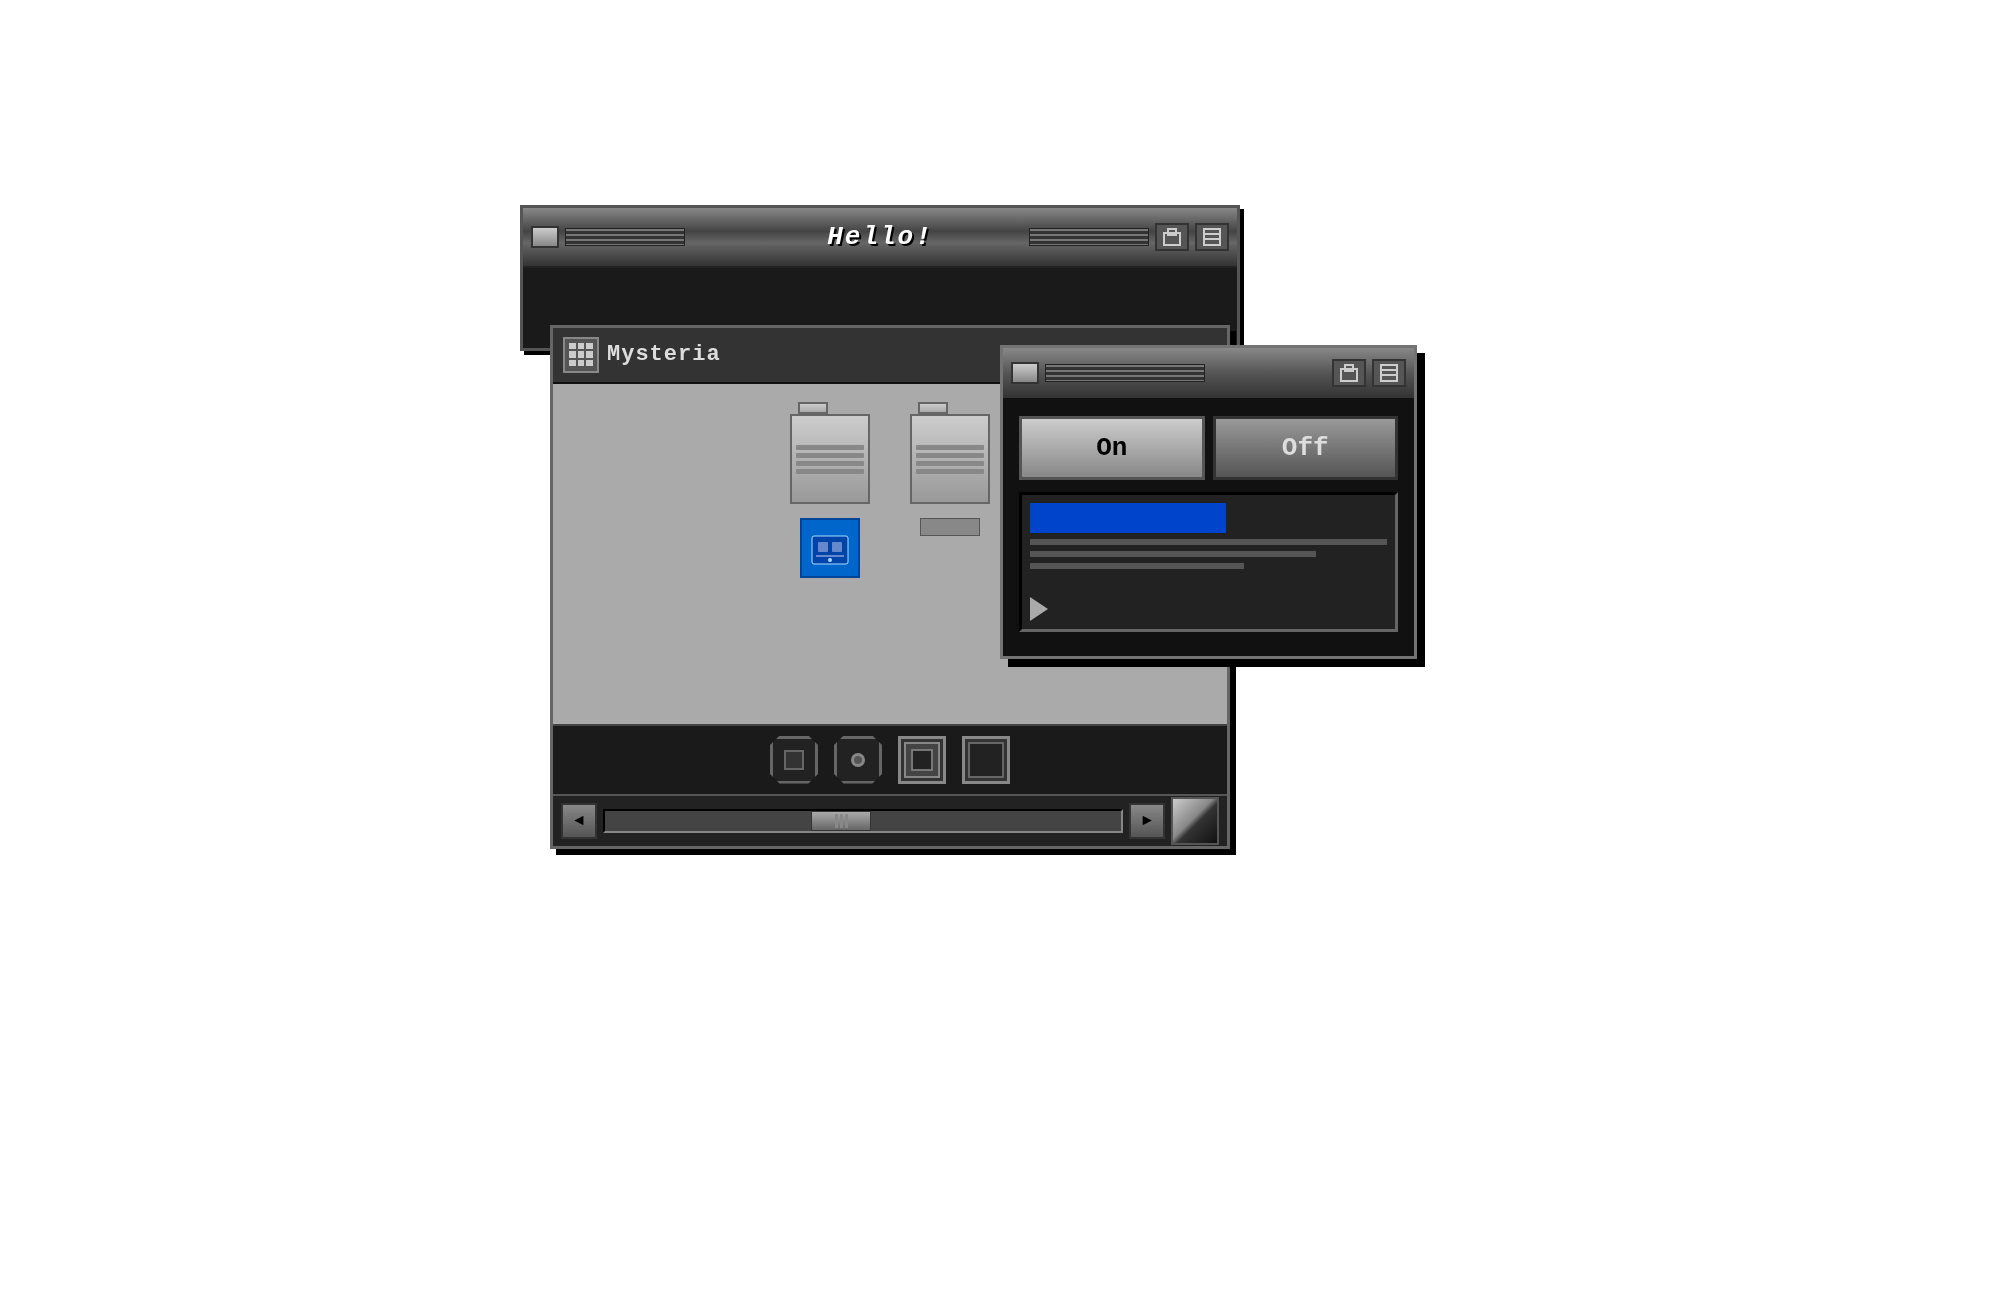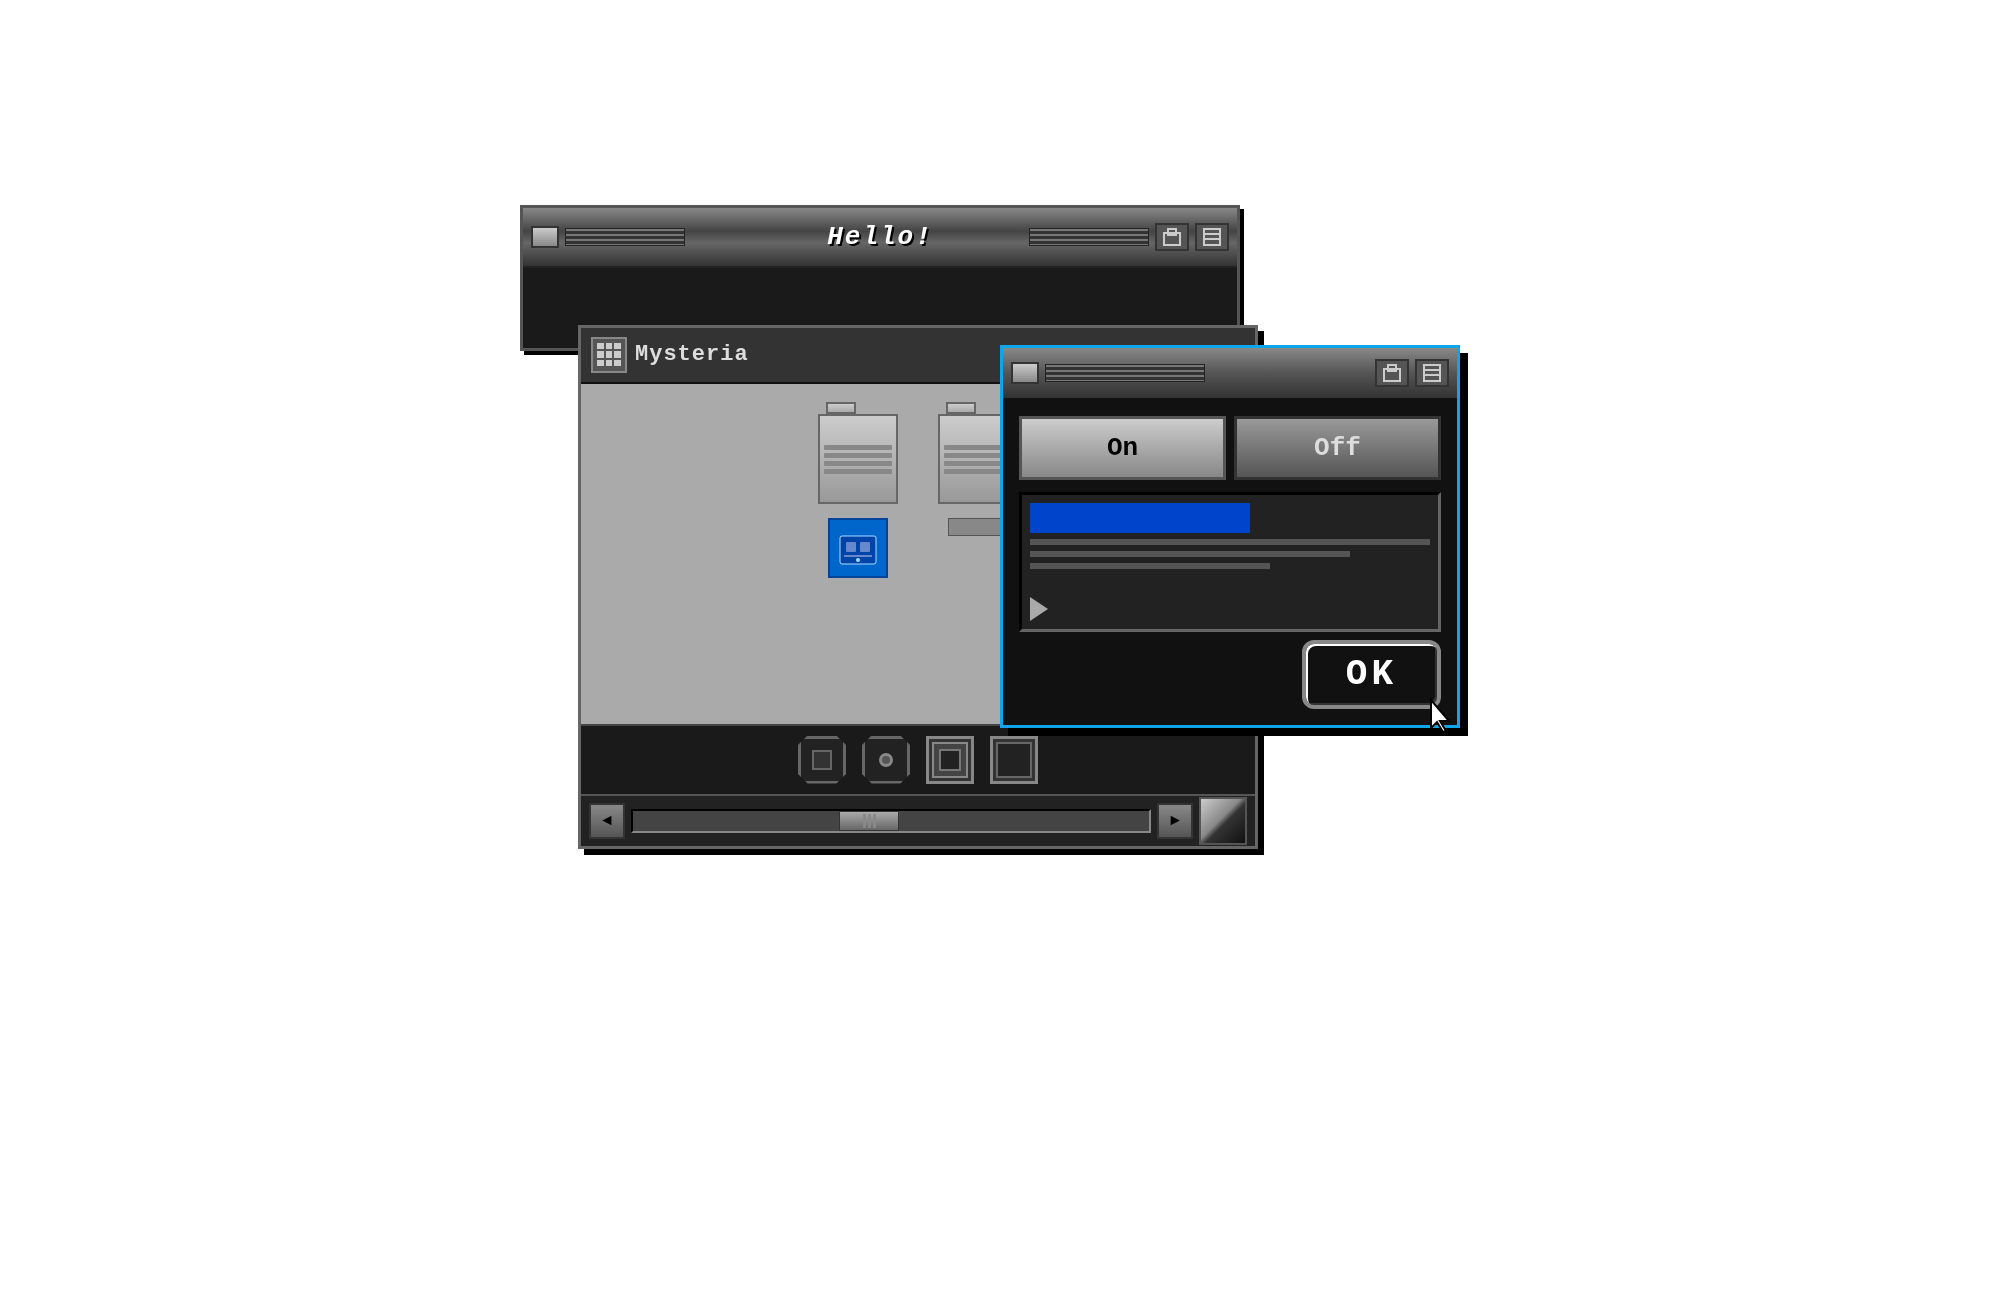--- a/index.html
+++ b/index.html
@@ -92,21 +92,20 @@
 
     
     .front-window {
       position: absolute;
       top: 120px;
       left: 30px;
       width: 680px;
       background: #1a1a1a;
       border: 3px solid #666;
       box-shadow: 6px 6px 0 #000;
-      margin-left: 28px;
     }
 
     .front-window .title-bar {
       background: #333;
       height: 56px;
       display: flex;
       align-items: center;
       padding: 0 10px;
       gap: 8px;
       border-bottom: 2px solid #111;
@@ -304,23 +303,23 @@
       position: absolute;
       bottom: 0;
       right: 0;
     }
 
     
     .dialog-window {
       position: absolute;
       top: 140px;
       left: 480px;
-      width: 460px;
+      width: 417px;
       background: #bef264;
-      border: 3px solid #0ea5e9;
+      border: 3px solid #737373;
       box-shadow: 8px 8px 0 #000;
     }
 
     .dialog-window .title-bar {
       background: linear-gradient(to bottom, #888 0%, #555 50%, #333 100%);
       height: 52px;
       display: flex;
       align-items: center;
       padding: 0 8px;
       gap: 6px;
@@ -622,27 +621,16 @@
       </div>
 
       <div class="list-area">
         <div class="list-selected-item"></div>
         <div class="list-line"></div>
         <div class="list-line short"></div>
         <div class="list-line shorter"></div>
         <div class="list-play-btn"></div>
       </div>
 
-      <div class="ok-btn-wrapper">
-        <div style="position:relative;">
-          <button class="ok-btn">OK</button>
-          
-          <div style="position:absolute;bottom:-30px;right:-14px;">
-            <svg width="28" height="36" viewBox="0 0 28 36">
-              <polygon points="4,2 4,30 10,24 16,34 19,33 13,23 22,23" fill="white" stroke="black" stroke-width="2"></polygon>
-            </svg>
-          </div>
-        </div>
-      </div>
     </div>
   </div>
 
 </div>
 
 </body></html>

